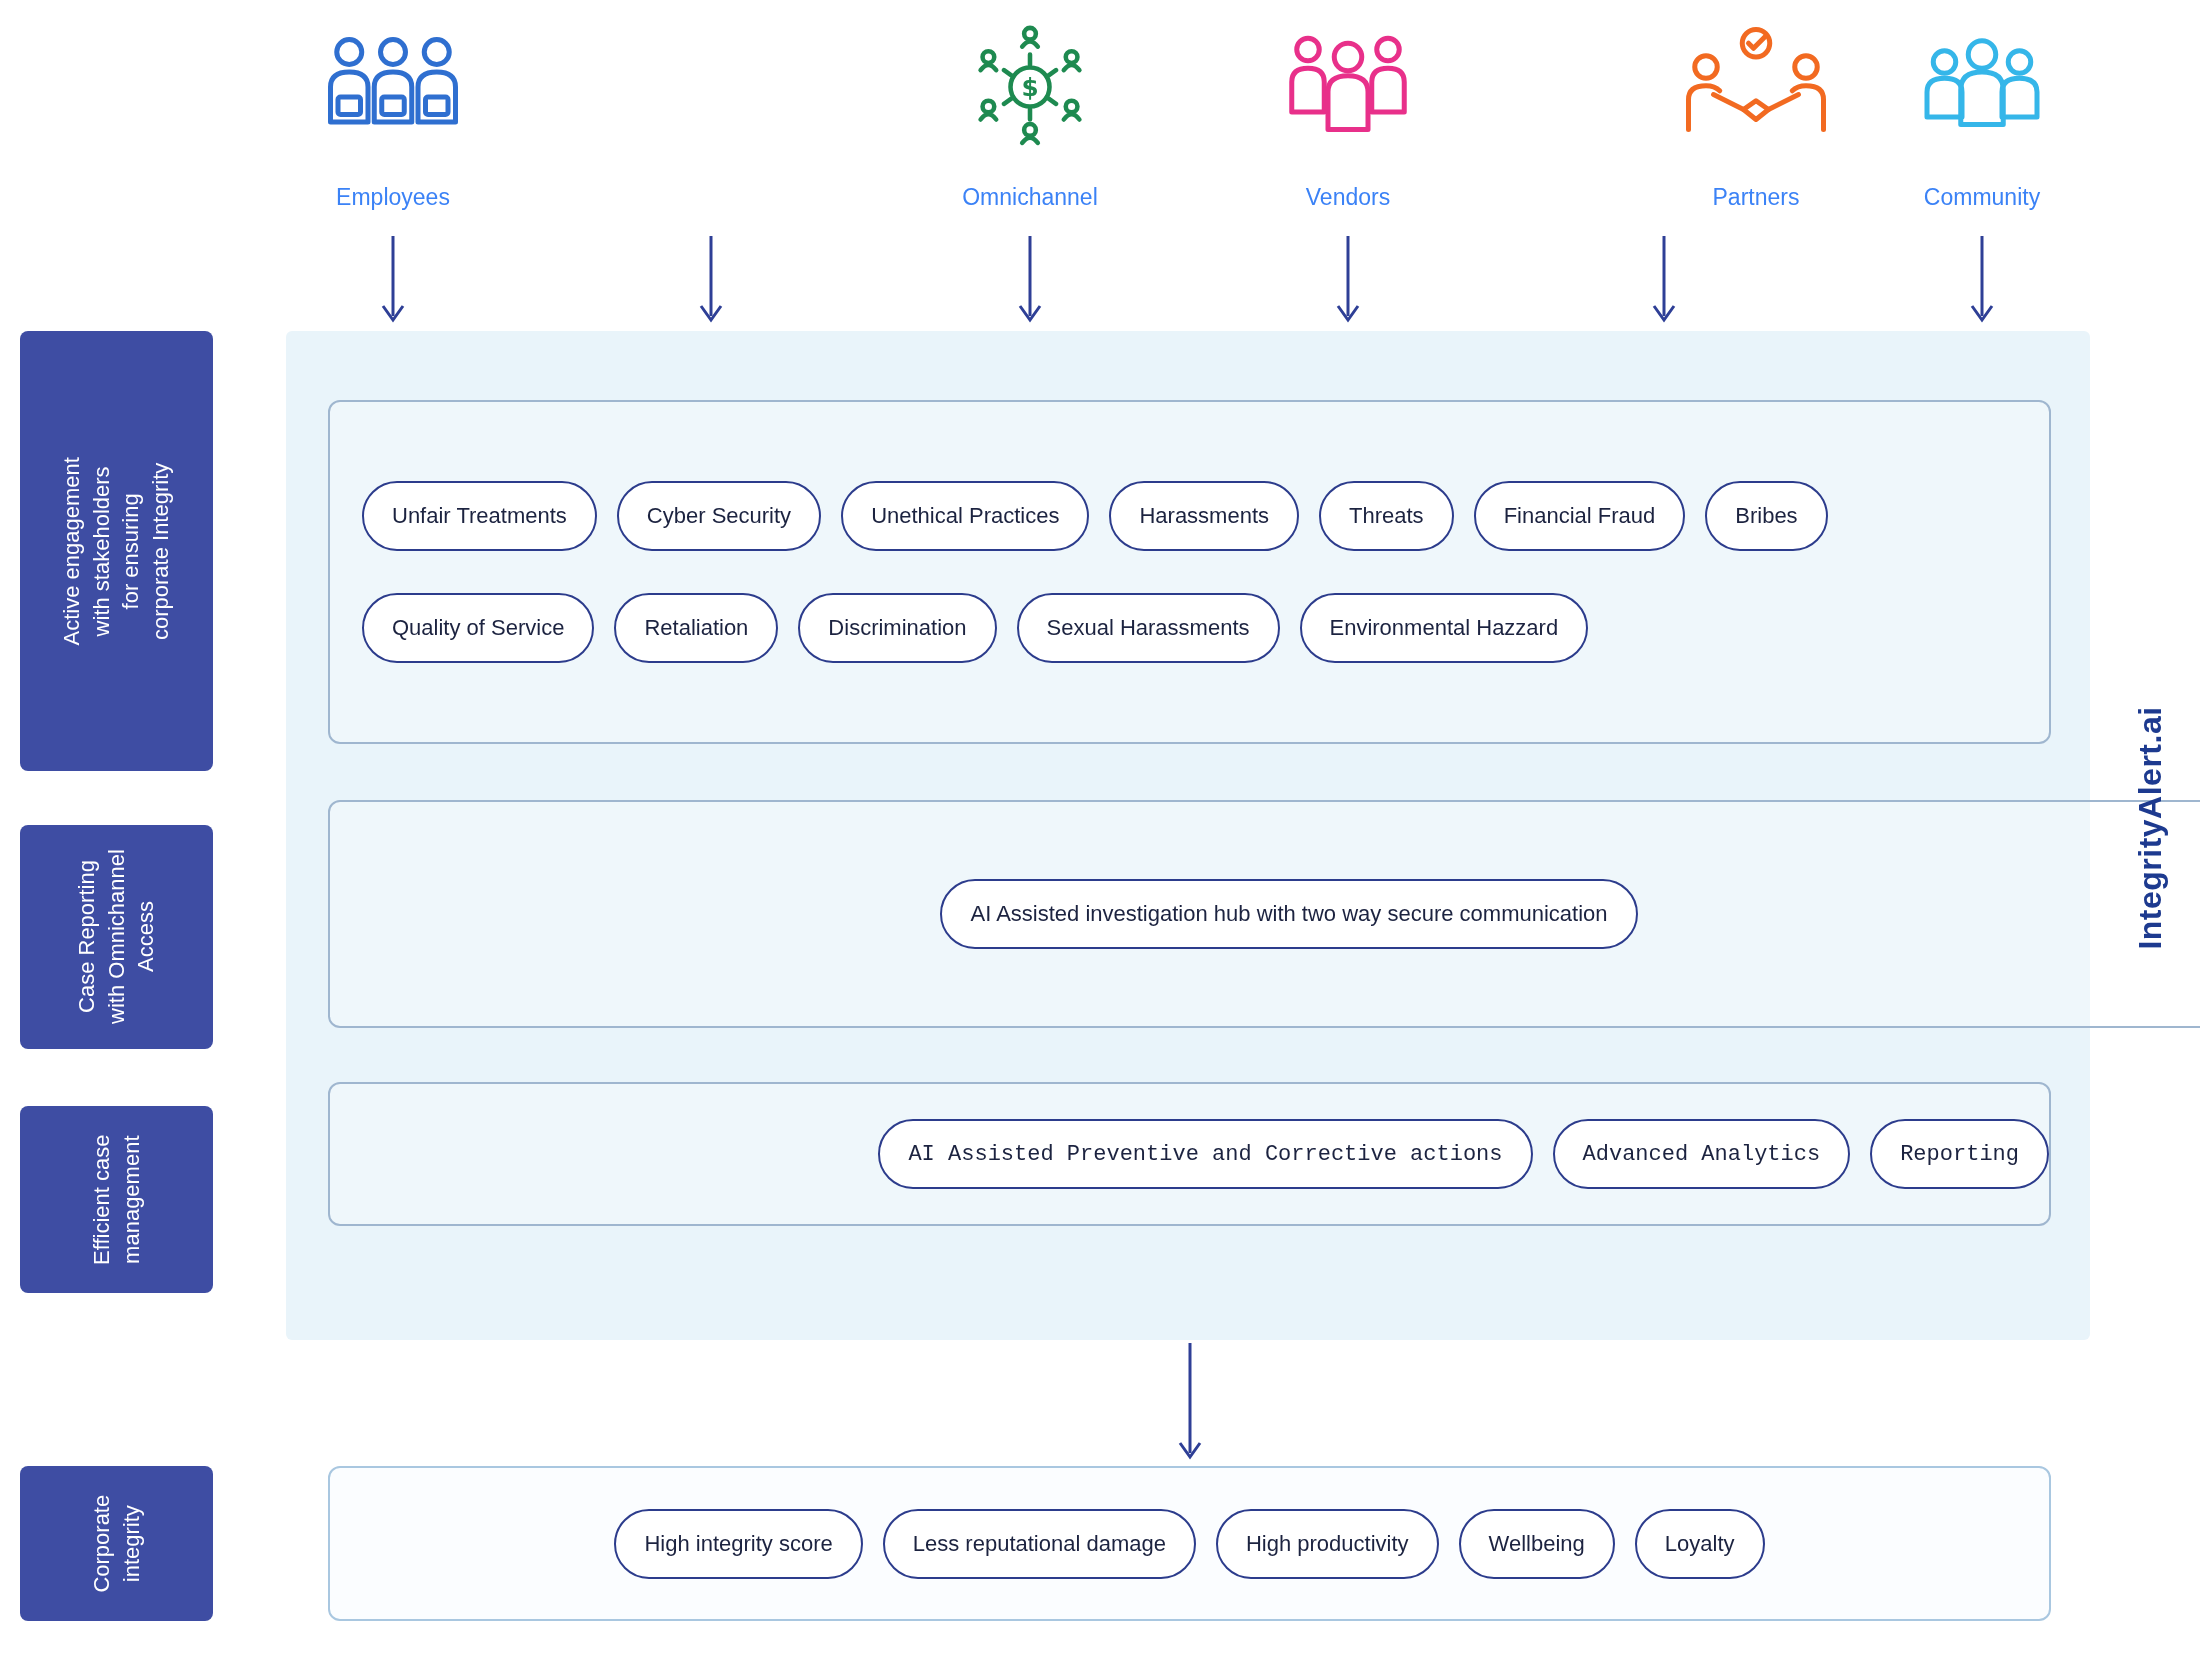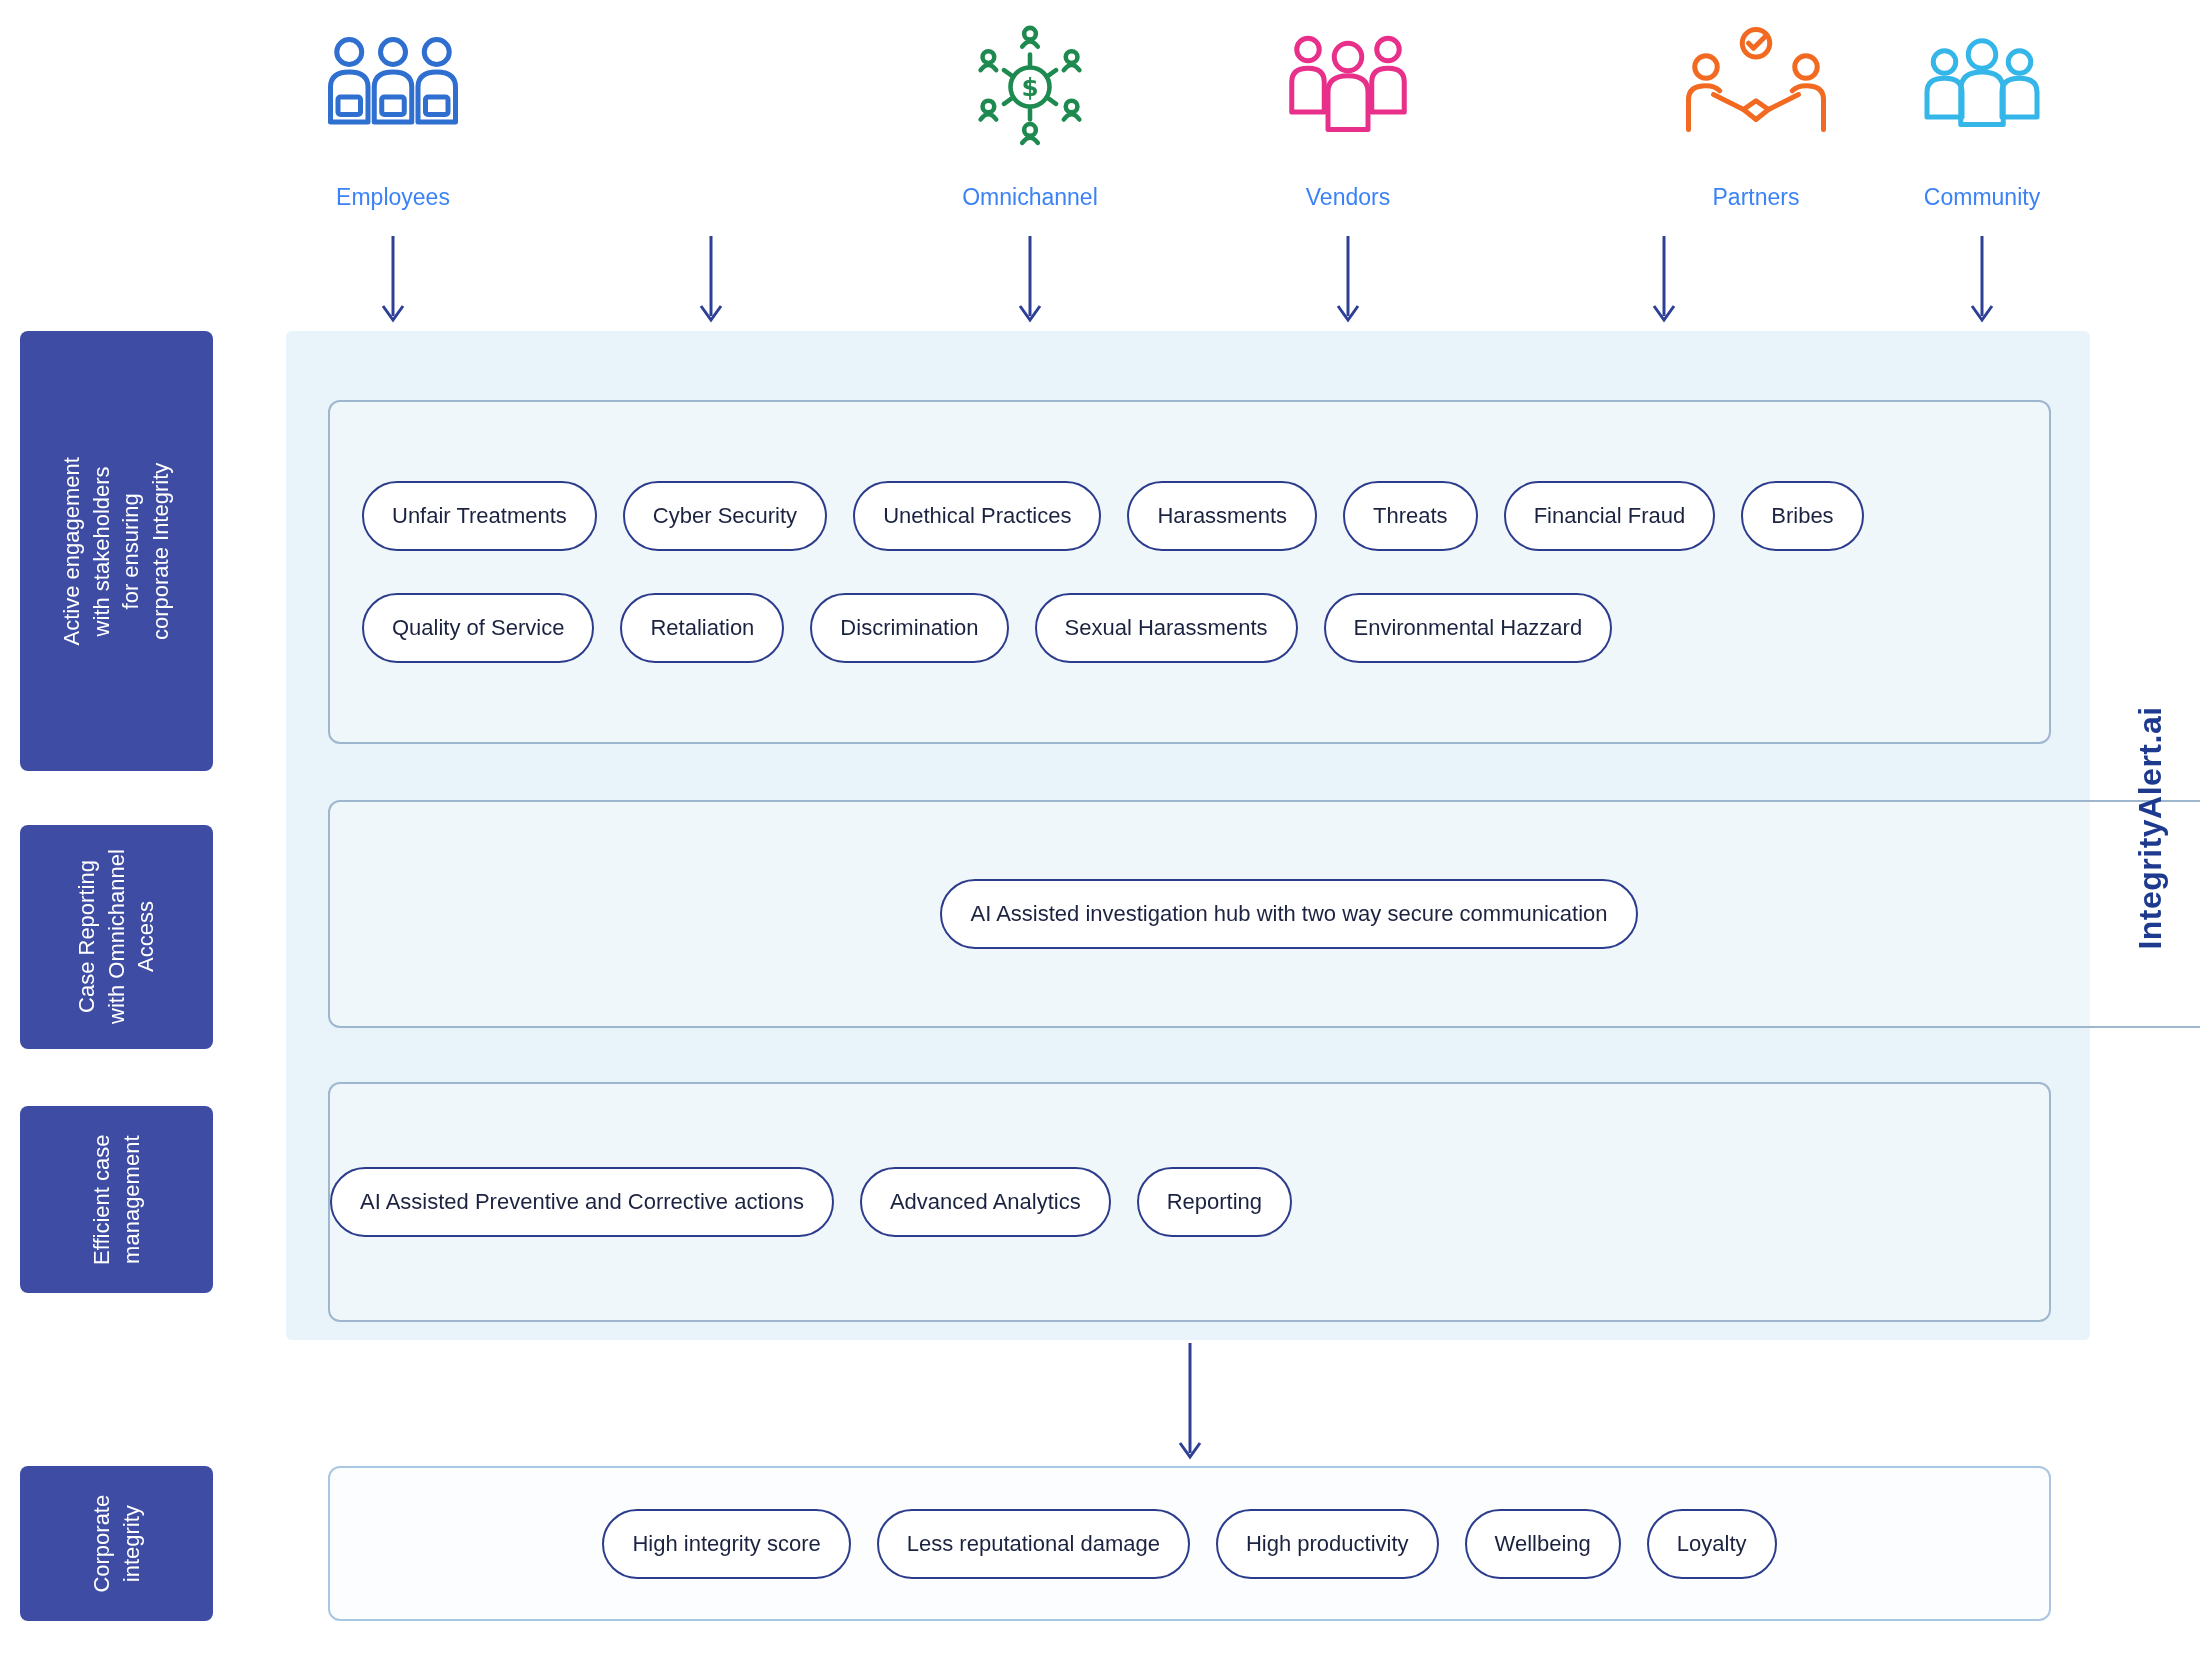--- a/index.html
+++ b/index.html
@@ -23,27 +23,27 @@
 
   
   .panel { position:absolute; left:286px; top:331px; width:1804px; height:1009px;
            background:#e9f4fa; border-radius:6px; }
   .inner-box { position:absolute; border:2px solid #9fb6cf; border-radius:12px;
                background:rgba(255,255,255,0.30); box-sizing:border-box; }
   .box1 { left:328px; top:400px;  width:1723px; height:344px;
           display:flex; flex-direction:column; justify-content:center; gap:42px; padding:0 32px; overflow:hidden; }
   .box2 { left:328px; top:800px;  width:1922px; height:228px;
           display:flex; align-items:center; justify-content:center; }
-  .box3 { left:328px; top:1082px; width:1723px; height:240px;
-          display:flex; align-items:center; justify-content:flex-start; gap:36px; }
+  .box3 { left:328px; top:1082px; width:1723px; height:144px;
+          display:flex; align-items:center; justify-content:flex-end; gap:36px;font-family:Liberation Mono, monospace; }
   .box4 { left:328px; top:1466px; width:1723px; height:155px;
           background:#fbfdff; border-color:#a9c7e0;
           display:flex; justify-content:center; gap:40px; }
 
-  .pill-row { display:flex; align-items:center; gap:26px; flex-wrap:nowrap; }
+  .pill-row { display:flex; align-items:center; gap:20px; flex-wrap:nowrap; }
   .center { justify-content:center; }
   .pill { height:70px; display:flex; align-items:center; padding:0 28px;
           border:2px solid #2c3c8c; border-radius:999px; background:#ffffff;
           font-size:22px; color:#1c2340; white-space:nowrap; box-sizing:border-box; }
 
   
   .brand { position:absolute; left:2150px; top:828px;
            transform:translate(-50%,-50%) rotate(-90deg);
            font-size:32px; font-weight:700; color:#1d3a8f; white-space:nowrap; letter-spacing:0.5px; }
 </style>

